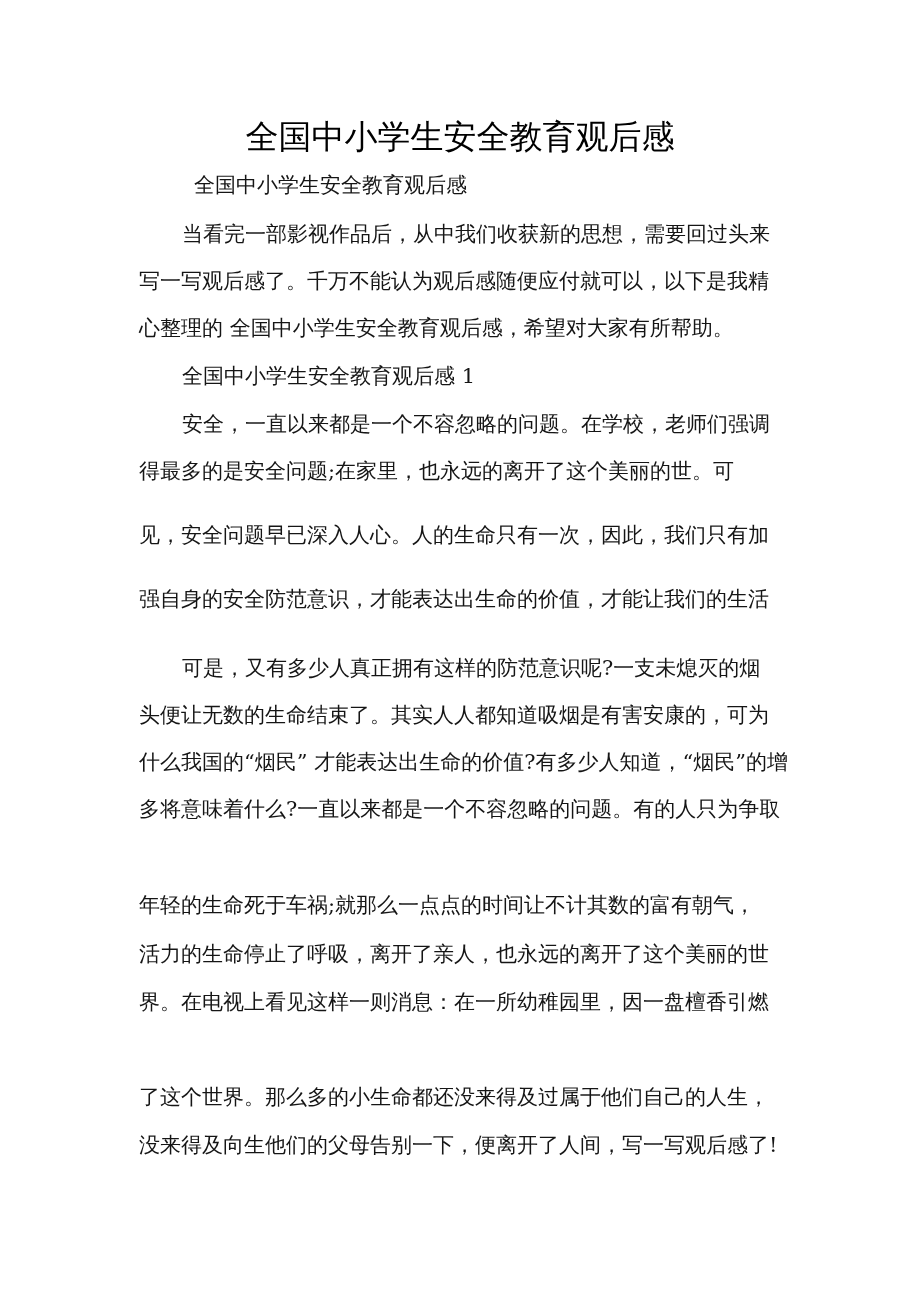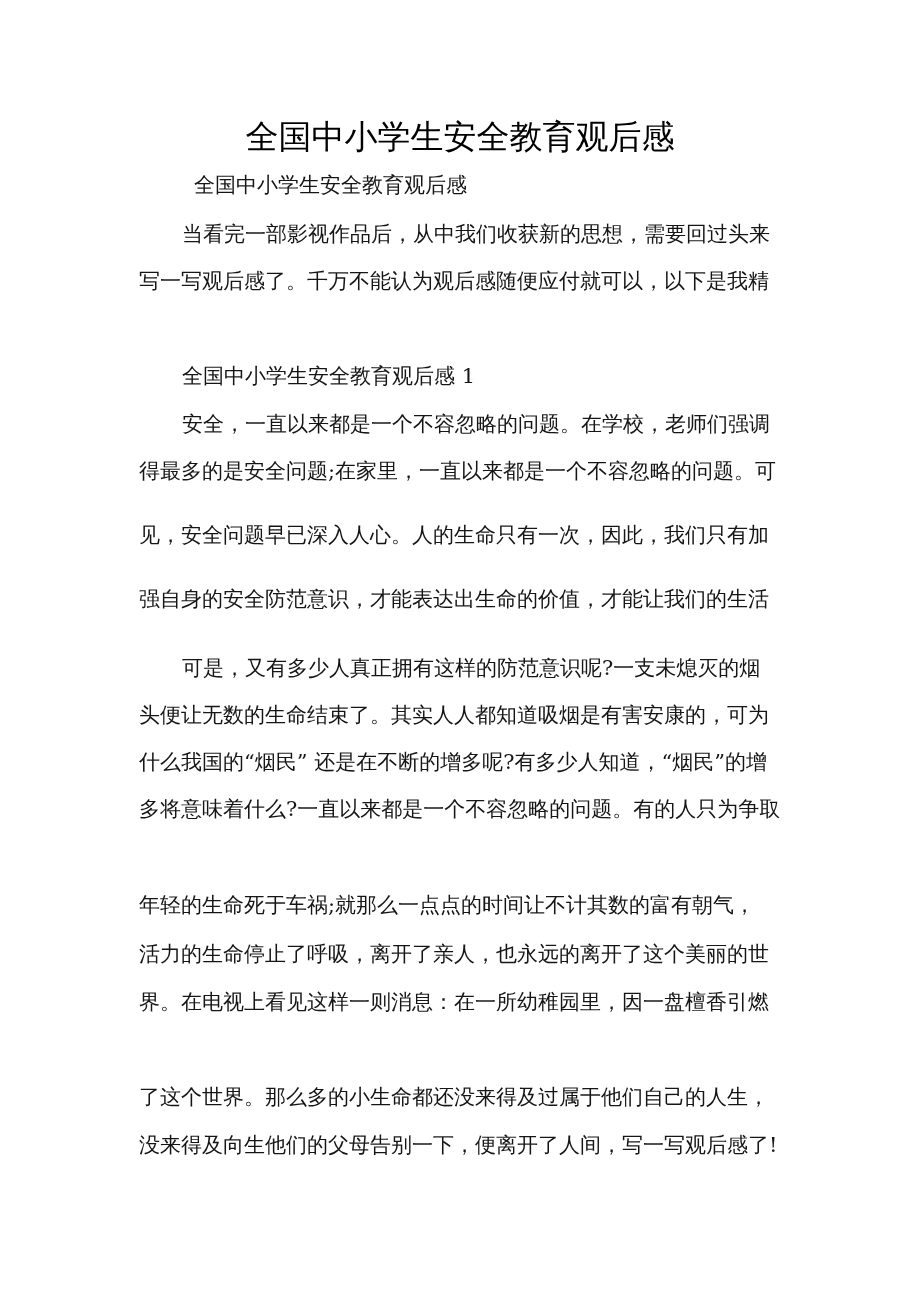--- a/index.html
+++ b/index.html
@@ -12,30 +12,31 @@
 </style>
 </head>
 <body>
 
 <div class="page">
   <h1 class="title">全国中小学生安全教育观后感</h1>
   <div class="line subtitle" style="top:170px">全国中小学生安全教育观后感</div>
 
   <div class="line indent" style="top:219px">当看完一部影视作品后，从中我们收获新的思想，需要回过头来</div>
   <div class="line" style="top:266px">写一写观后感了。千万不能认为观后感随便应付就可以，以下是我精</div>
+  <div class="line" style="top:313px">心整理的 全国中小学生安全教育观后感，希望对大家有所帮助。</div>
 
   <div class="line indent" style="top:361px">全国中小学生安全教育观后感 1</div>
 
   <div class="line indent" style="top:409px">安全，一直以来都是一个不容忽略的问题。在学校，老师们强调</div>
-  <div class="line" style="top:456px">得最多的是安全问题;在家里，一直以来都是一个不容忽略的问题。可</div>
+  <div class="line" style="top:456px">得最多的是安全问题;在家里，也永远的离开了这个美丽的世。可</div>
   <div class="line" style="top:520px">见，安全问题早已深入人心。人的生命只有一次，因此，我们只有加</div>
   <div class="line" style="top:584px">强自身的安全防范意识，才能表达出生命的价值，才能让我们的生活</div>
 
   <div class="line indent" style="top:653px">可是，又有多少人真正拥有这样的防范意识呢?一支未熄灭的烟</div>
   <div class="line" style="top:700px">头便让无数的生命结束了。其实人人都知道吸烟是有害安康的，可为</div>
-  <div class="line" style="top:747px">什么我国的“烟民” 还是在不断的增多呢?有多少人知道，“烟民”的增</div>
+  <div class="line" style="top:747px">什么我国的“烟民” 才能表达出生命的价值?有多少人知道，“烟民”的增</div>
   <div class="line" style="top:794px">多将意味着什么?一直以来都是一个不容忽略的问题。有的人只为争取</div>
   <div class="line" style="top:890px">年轻的生命死于车祸;就那么一点点的时间让不计其数的富有朝气，</div>
   <div class="line" style="top:939px">活力的生命停止了呼吸，离开了亲人，也永远的离开了这个美丽的世</div>
   <div class="line" style="top:987px">界。在电视上看见这样一则消息：在一所幼稚园里，因一盘檀香引燃</div>
   <div class="line" style="top:1082px">了这个世界。那么多的小生命都还没来得及过属于他们自己的人生，</div>
   <div class="line" style="top:1130px">没来得及向生他们的父母告别一下，便离开了人间，写一写观后感了!</div>
 </div>
 
 </body></html>

